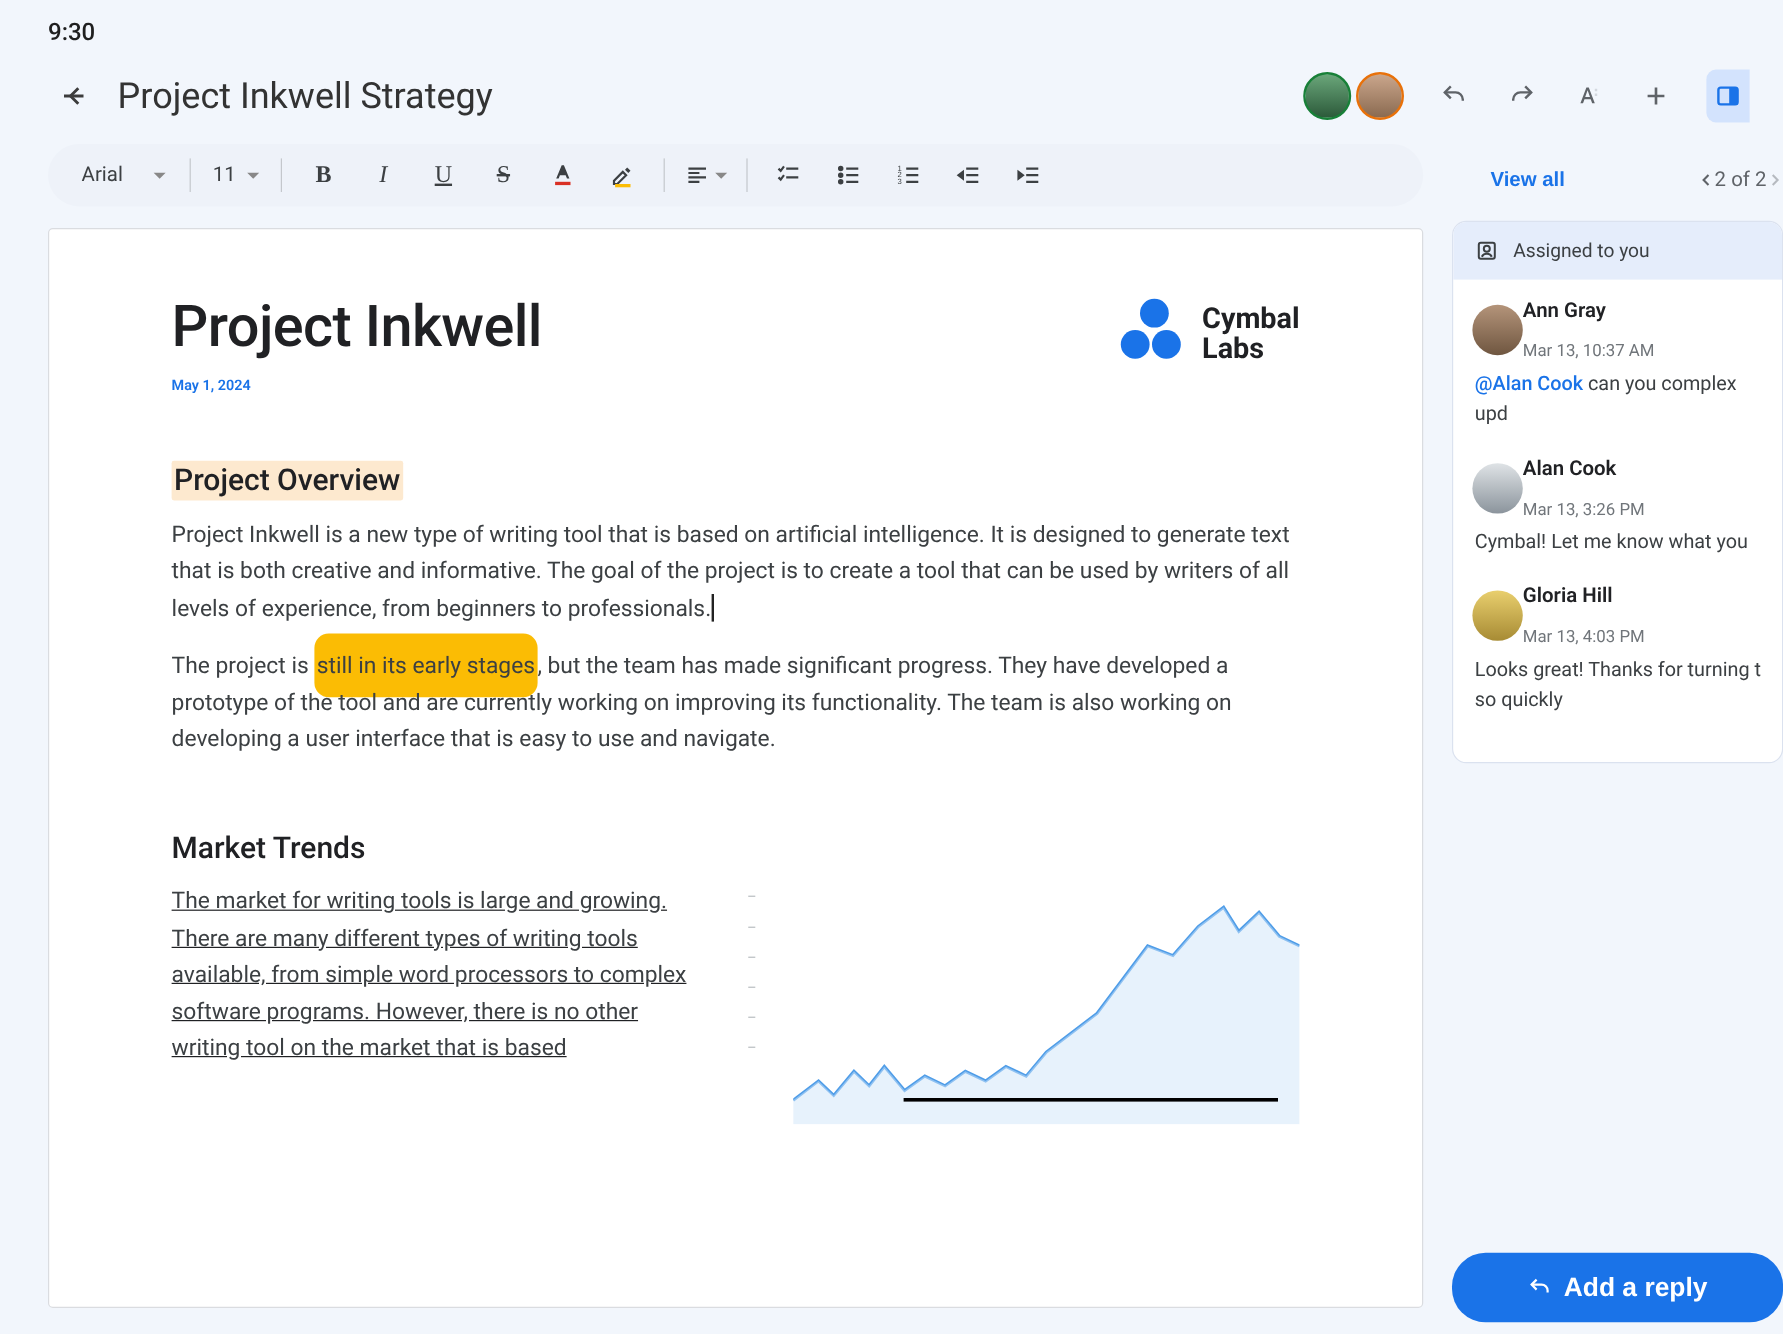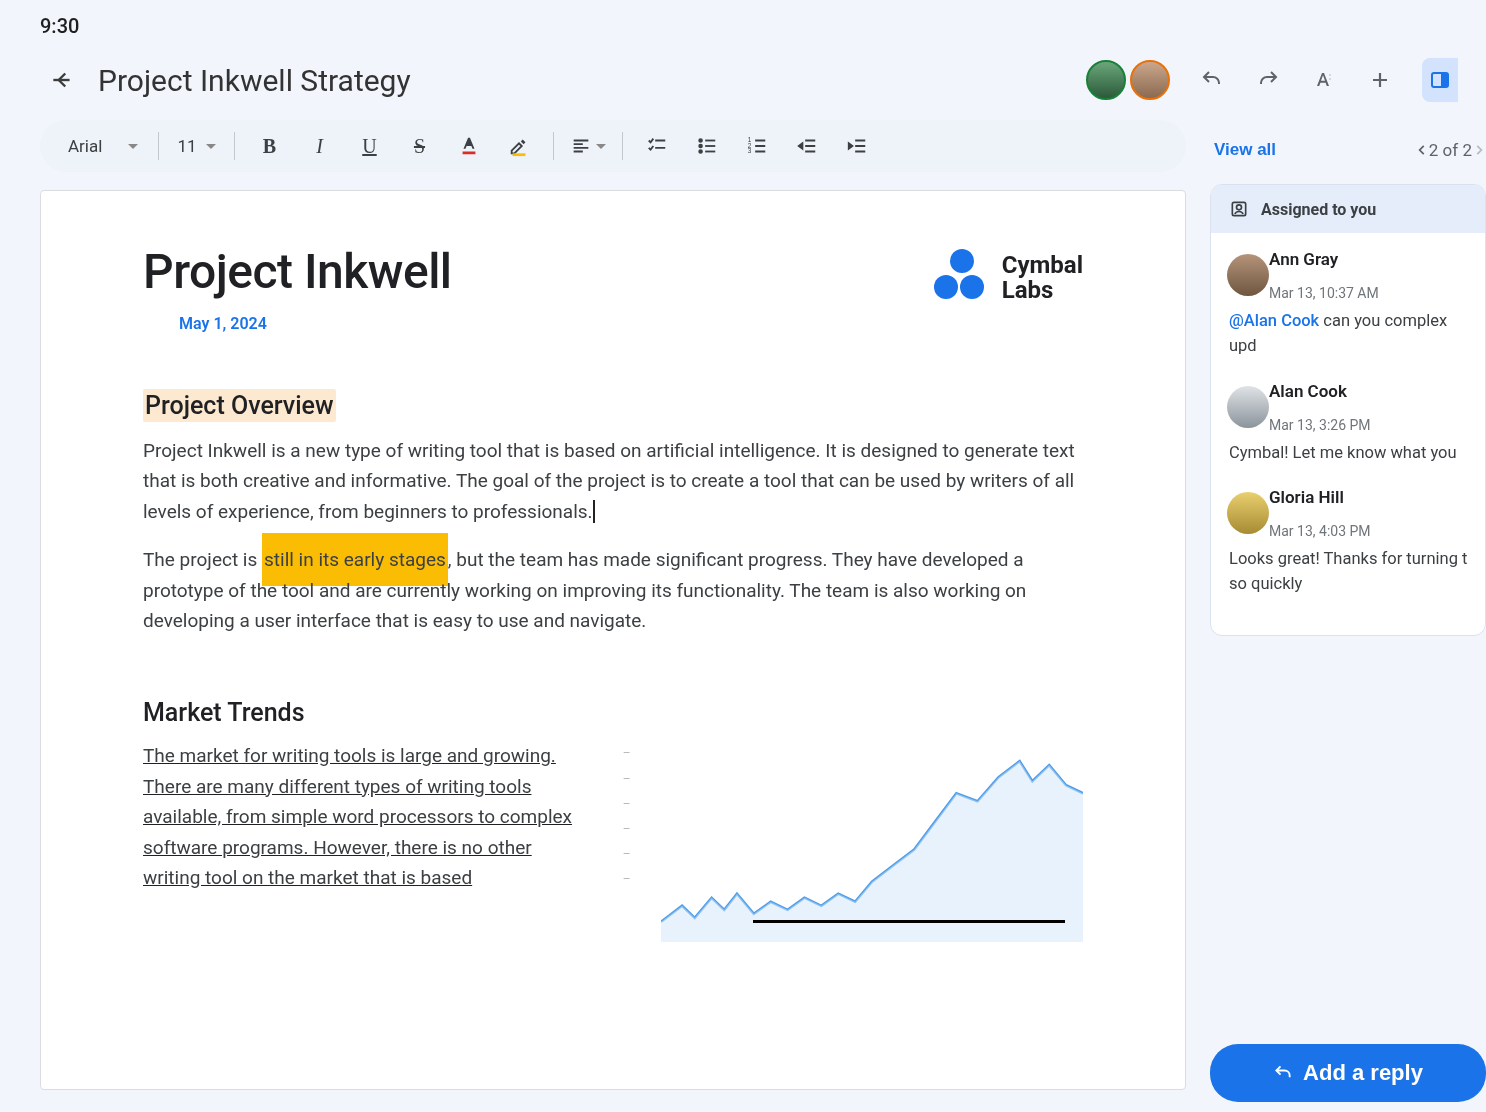--- a/index.html
+++ b/index.html
@@ -114,59 +114,60 @@
   }
   .page-h1 {
     font-size: 48px; font-weight: 500; color: #202124; letter-spacing: -0.5px;
   }
   .logo-wrap { display: flex; align-items: flex-end; gap: 14px; padding-top: 6px; }
   .logo-mark { width: 54px; height: 54px; position: relative; }
   .logo-mark .c1 { position:absolute; width:24px; height:24px; border-radius:50%; background:#1a73e8; top:0; left:16px; }
   .logo-mark .c2 { position:absolute; width:24px; height:24px; border-radius:50%; background:#1a73e8; top:26px; left:0; }
   .logo-mark .c3 { position:absolute; width:24px; height:24px; border-radius:50%; background:#1a73e8; top:26px; left:26px; }
   .logo-text { font-size: 24px; font-weight: 700; line-height: 1.05; }
-  .page-date { color: #1a73e8; font-weight: 600; font-size: 16px; margin-left: 36px; }
+  .page-date { color: #1a73e8; font-weight: 600; font-size: 12px; }
   .page-h2 {
     font-size: 25px; font-weight: 500; margin-top: 44px; margin-bottom: 14px;
     display: inline-block;
   }
   .page-h2.hl { background: #fde9cf; padding: 2px 2px; border-radius: 2px; }
   .page p {
     font-size: 19px; line-height: 1.6; color: #3c4043; margin-bottom: 18px;
   }
-  .hl-yellow { background: #fbbc04; padding: 15px 2px; border-radius: 0; }
+  .hl-yellow { background: #fbbc04; padding: 15px 2px; border-radius: 12px; }
   .cursor-bar { border-right: 2px solid #222; padding-right: 0; }
   .market-row { display: flex; gap: 36px; align-items: flex-start; }
   .market-text { flex: 1; text-decoration: underline; }
   .chart-box { width: 460px; height: 220px; position: relative; padding-left: 40px; }
   .chart-axis-labels { position:absolute; left:0; top:0; font-size:9px; color:#9aa0a6; line-height:2.8; }
   .chart-svg { position:absolute; left:38px; top:0; right:0; bottom:0; }
   .chart-base { position:absolute; left:130px; right:18px; bottom:38px; height:3px; background:#000; }
 
   
   .comments-col {
     width: 300px;
     padding: 8px 0 0 24px;
     display: flex; flex-direction: column;
     overflow: hidden;
   }
   .cm-head {
     display: flex; align-items: center; justify-content: space-between;
     padding: 12px 0 18px 4px;
+    margin-left: 28px;
   }
   .viewall { color: #1a73e8; font-weight: 600; font-size: 17px; border:none; background:none; cursor:pointer; }
   .cm-nav { display: flex; align-items: center; color: #5f6368; font-size: 17px; }
   .cm-nav .nav { background:none;border:none;cursor:pointer;color:#5f6368;font-size:20px;display:flex;align-items:center; }
   .cm-card {
     background: #fff; border-radius: 12px; border: 1px solid #dbe2ef;
     margin-top: 6px; overflow: hidden;
   }
   .assigned {
-    background: #e5edfb; padding: 14px 18px; display:flex; align-items:flex-end; gap:12px;
-    font-size: 16px; color:#3c4043; font-weight:700;
+    background: #e5edfb; padding: 14px 18px; display:flex; align-items:flex-start; gap:12px;
+    font-size: 16px; color:#3c4043; font-weight:400;
   }
   .assigned svg { width:20px;height:20px; }
   .thread { padding: 16px 16px 16px 16px; }
   .cm { margin-bottom: 22px; }
   .cm-head2 { display:flex; align-items:center; margin-bottom:8px; }
   .cm-av { width:42px;height:42px;border-radius:50%;background:#ccc; }
   .cm-av.a1 { background: linear-gradient(#b4947a,#6f5640); }
   .cm-av.a2 { background: linear-gradient(#dfe3e6,#8b949c); }
   .cm-av.a3 { background: linear-gradient(#e9cf6e,#a78b34); }
   .cm-name { font-weight:600; font-size:17px; }

